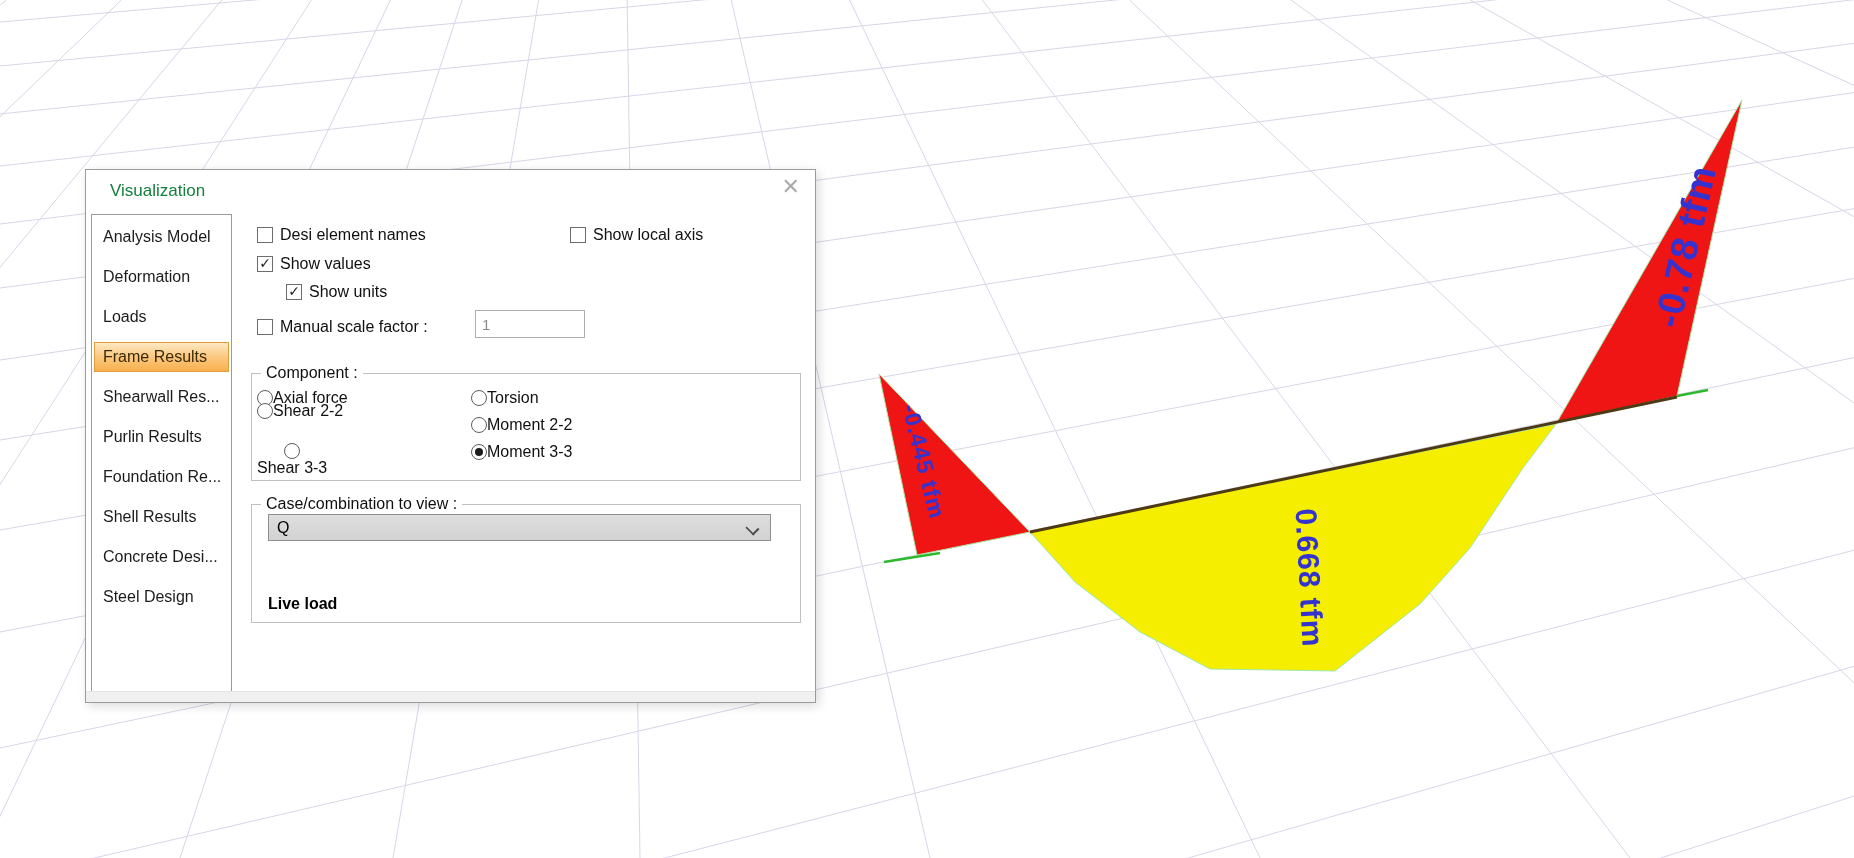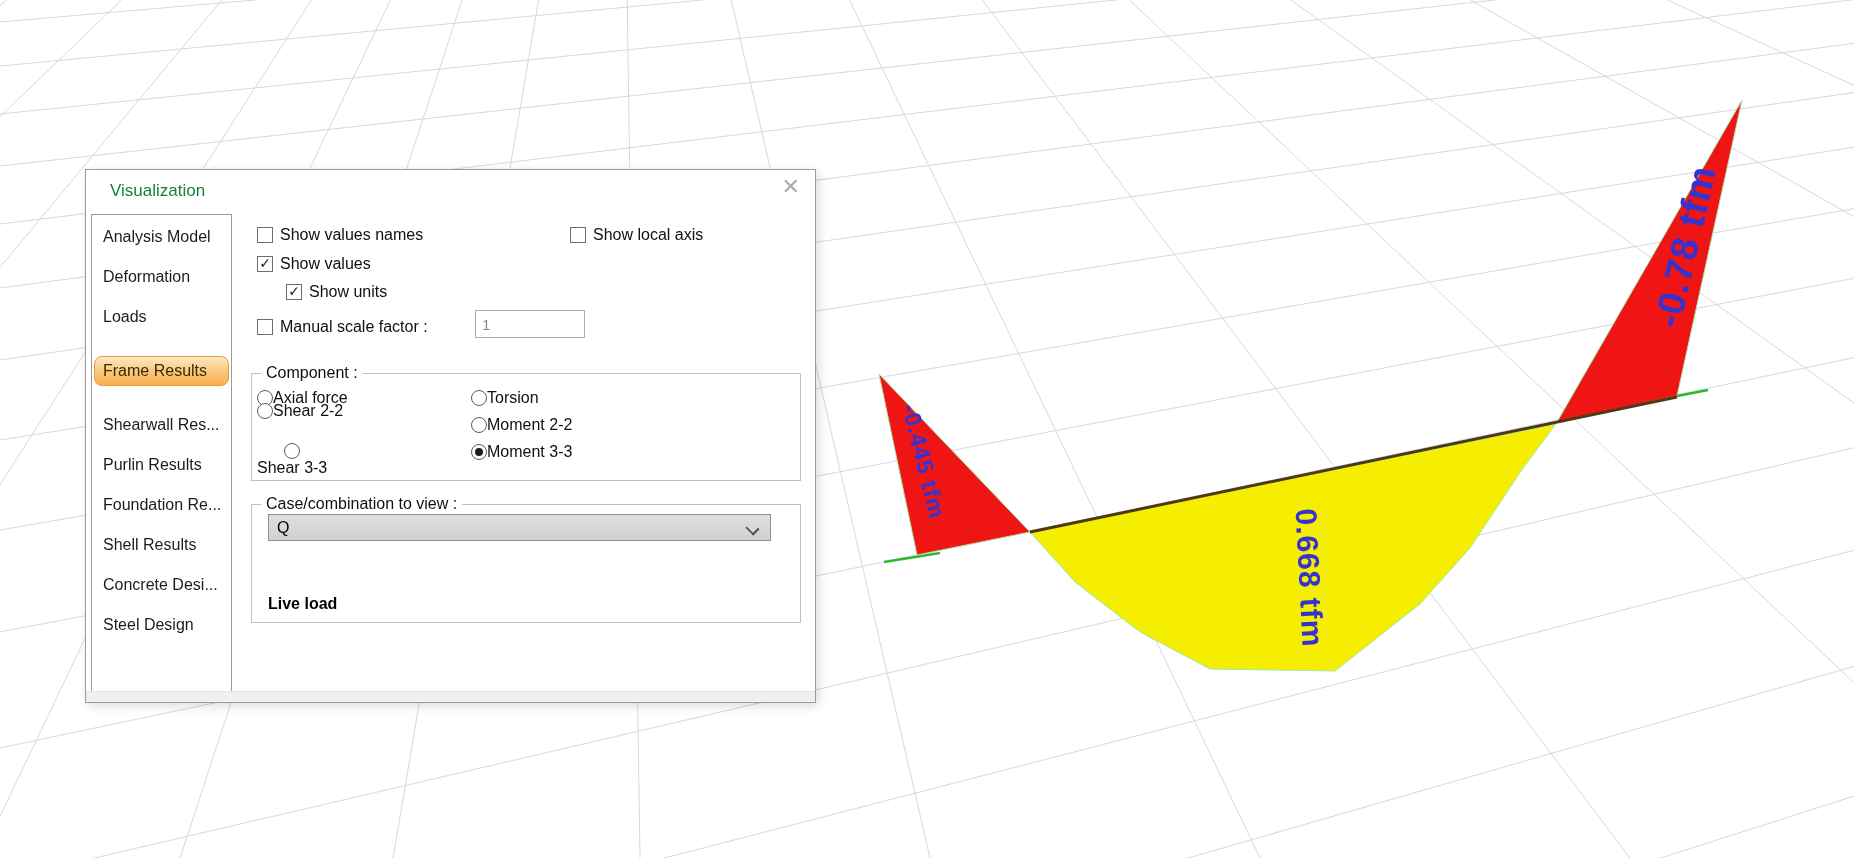--- a/index.html
+++ b/index.html
@@ -8,21 +8,21 @@
   #viewport-svg{position:absolute;left:0;top:0;}
 
   
   .dialog{position:absolute;left:85px;top:169px;width:731px;height:534px;background:#fff;
     border:1px solid #9b9b9b;box-shadow:3px 3px 10px rgba(0,0,0,.14);box-sizing:border-box;}
   .dlg-title{position:absolute;left:24px;top:11px;font-size:17px;color:#15803d;}
   .dlg-close{position:absolute;right:15px;top:6px;font-size:22px;line-height:22px;color:#ababab;cursor:pointer;}
   .tabs{position:absolute;left:5px;top:44px;width:141px;height:478px;border:1px solid #9a9a9a;
     margin:0;padding:2px 0 0 0;list-style:none;background:#fff;box-sizing:border-box;}
   .tabs li{height:40px;line-height:40px;padding-left:11px;font-size:16px;color:#1c1c1c;cursor:pointer;white-space:nowrap;overflow:hidden;}
-  .tabs li.sel{height:28px;line-height:28px;margin:19px 2px;padding-left:8px;border:1px solid #e19d3c;border-radius:8px;
+  .tabs li.sel{height:28px;line-height:28px;margin:5px 2px;padding-left:8px;border:1px solid #e19d3c;border-radius:0;
     background:linear-gradient(#fde9c4,#fbc981 48%,#f9b04e);color:#3a2a08;}
 
   .row{position:absolute;display:flex;align-items:center;gap:7px;font-size:16px;color:#101010;white-space:nowrap;}
   .cb{width:16px;height:16px;border:1px solid #6d6d6d;background:#fff;box-sizing:border-box;
       display:inline-flex;align-items:center;justify-content:center;font-size:14px;font-weight:bold;color:#222;}
   .cb .mark{visibility:hidden;margin-top:-2px;}
   .cb.checked .mark{visibility:visible;}
   .radio{width:16px;height:16px;border:1px solid #5d5d5d;border-radius:50%;background:#fff;box-sizing:border-box;position:relative;}
   .radio.sel::after{content:"";position:absolute;left:3px;top:3px;width:8px;height:8px;border-radius:50%;background:#1c1c1c;}
   .txtinput{position:absolute;left:389px;top:140px;width:110px;height:28px;border:1px solid #abadb3;
@@ -108,21 +108,21 @@
       <li>Foundation Re...</li>
       <li>Shell Results</li>
       <li>Concrete Desi...</li>
       <li>Steel Design</li>
     </ul>
 
     <div class="row" style="left:171px;top:56px;">
       <span class="cb">
           <span class="mark">✓</span>
         </span>
-      <span>Show values names</span>
+      <span>Desi element names</span>
     </div>
     <div class="row" style="left:484px;top:56px;">
       <span class="cb">
           <span class="mark">✓</span>
         </span>
       <span>Show local axis</span>
     </div>
     <div class="row" style="left:171px;top:85px;">
       <span class="cb checked">
           <span class="mark">✓</span>

